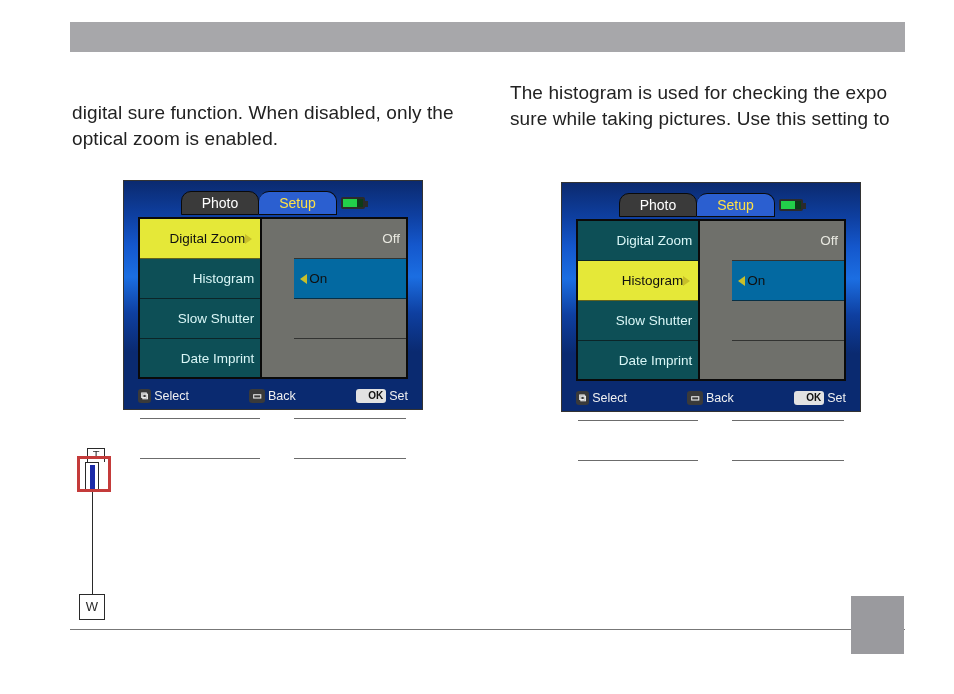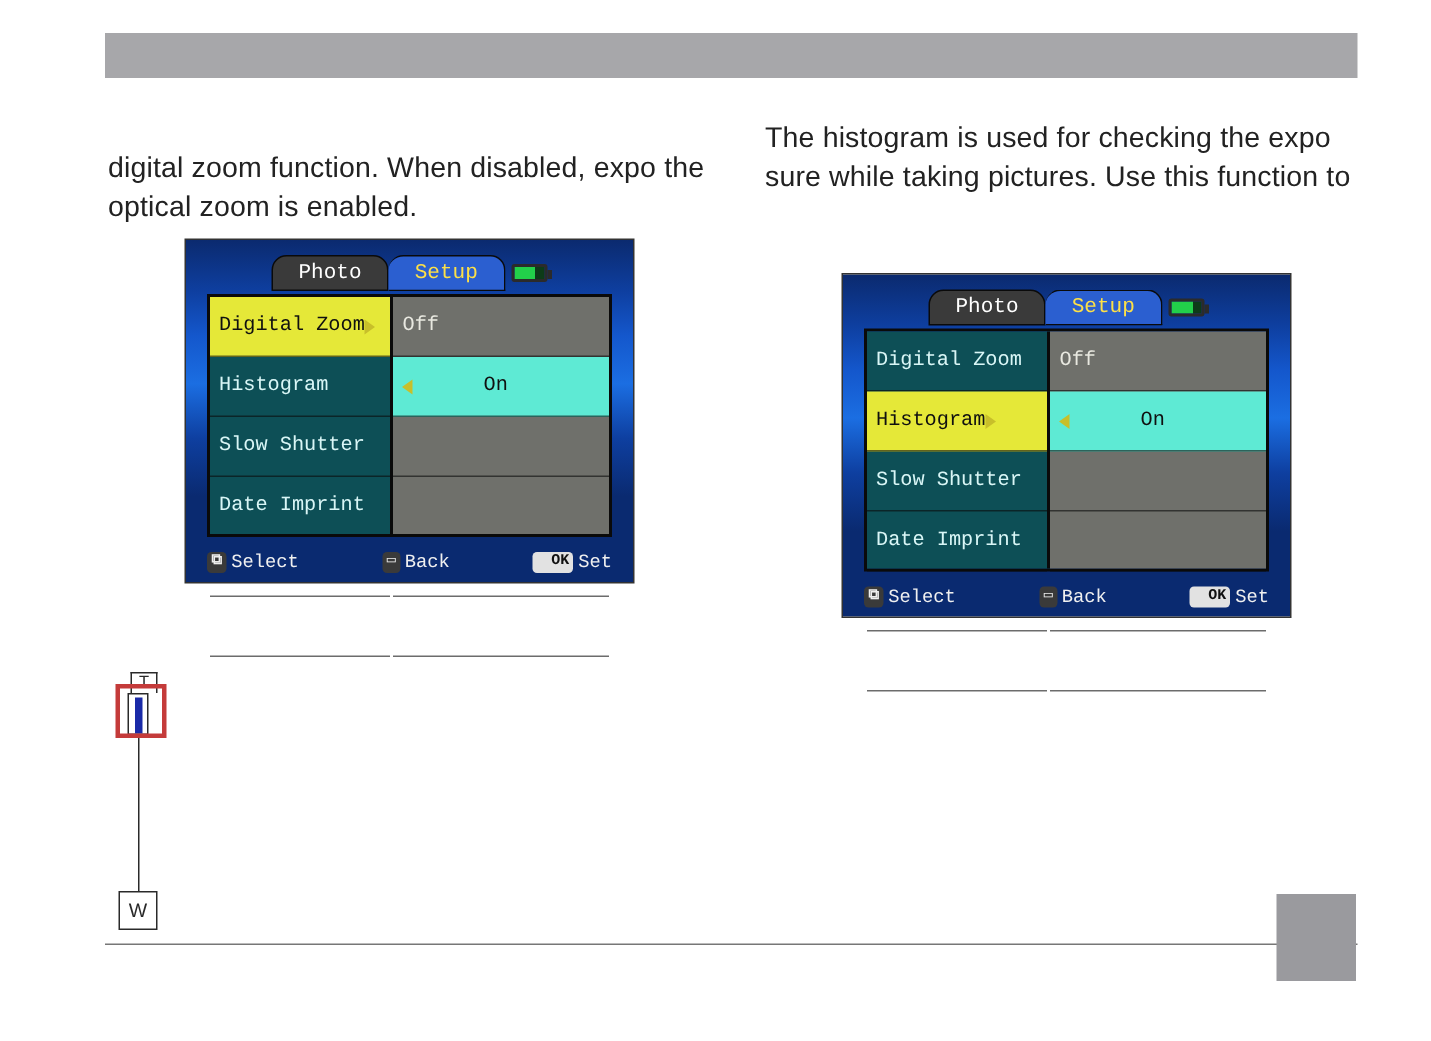--- a/index.html
+++ b/index.html
@@ -36,27 +36,26 @@
     color: #222;
     line-height: 1.38;
     letter-spacing: 0.1px;
   }
   .right-text { margin-top: -20px; }
 
   
   .cam {
     width: 300px;
     height: 230px;
-    margin: 7px auto 0 auto;
+    margin: 28px auto 0 auto;
     position: relative;
     background: linear-gradient(180deg,
        #0b2a6f 0%, #0e3fa0 15%, #1457cc 28%, #1b6ee2 42%,
        #0e3fa0 58%, #0a2a70 75%, #0a2a70 100%);
     border: 1px solid #333;
-    font-family: Liberation Mono, monospace;
   }
   .cam.right-cam { margin-top: 50px; }
   .tabs {
     position: absolute;
     left: 50%;
     top: 10px;
     transform: translateX(-50%);
     display: flex;
     align-items: stretch;
     height: 24px;
@@ -103,43 +102,43 @@
     border: 2px solid #0a0a0a;
   }
   .menu-col {
     width: 46%;
     background: #0d4f56;
     border-right: 2px solid #0a0a0a;
   }
   .opt-col {
     flex: 1;
     background: #6f706b;
+    padding-left: 32px;
   }
   .mrow, .orow {
     height: 40px;
     border-bottom: 1px solid rgba(10,10,10,0.6);
     padding: 0 6px;
     font-size: 13.5px;
     line-height: 24px;
     display: flex;
     align-items: center;
-    justify-content: flex-start;
+    justify-content: flex-end;
   }
   .menu-col .mrow { color: #d9f6f6; }
   .mrow.sel {
     background: #e5e838;
     color: #101010;
     font-weight: 500;
   }
   .opt-col .orow { color: #e8e8e0; }
   .orow.sel {
-    background: #5eead4;
+    background: #0369a1;
     color: #101010;
     font-weight: 500;
-    gap: 45px;
   }
   .ptr {
     width: 0; height: 0;
     border-top: 5px solid transparent;
     border-bottom: 5px solid transparent;
     margin-right: 2px;
   }
   .mrow .ptr { border-left: 7px solid #c8bf2a; }
   .orow .ptr.left { border-right: 7px solid #c8bf2a; border-left: none; }
   .helpbar {
@@ -219,21 +218,21 @@
   }
 </style>
 </head>
 <body>
 
 <div class="top-bar"></div>
 
 <div class="columns">
 
   <div class="col">
-    <div class="body-text">digital zoom function. When disabled, expo the optical zoom is enabled.</div>
+    <div class="body-text">digital sure function. When disabled, only the optical zoom is enabled.</div>
 
     <div class="cam">
       <div class="tabs">
         <div class="tab sel">Photo</div>
         <div class="tab unsel">Setup</div>
         <div class="batt"></div>
       </div>
       <div class="panel">
         <div class="menu-col">
           <div class="mrow sel">
@@ -277,21 +276,21 @@
         </span>
         <span class="help-kv">
           <span class="help-key ok">OK</span>
           <span>Set</span>
         </span>
       </div>
     </div>
   </div>
 
   <div class="col">
-    <div class="body-text right-text">The histogram is used for checking the expo sure while taking pictures. Use this function to</div>
+    <div class="body-text right-text">The histogram is used for checking the expo sure while taking pictures. Use this setting to</div>
 
     <div class="cam right-cam">
       <div class="tabs">
         <div class="tab sel">Photo</div>
         <div class="tab unsel">Setup</div>
         <div class="batt"></div>
       </div>
       <div class="panel">
         <div class="menu-col">
           <div class="mrow">

